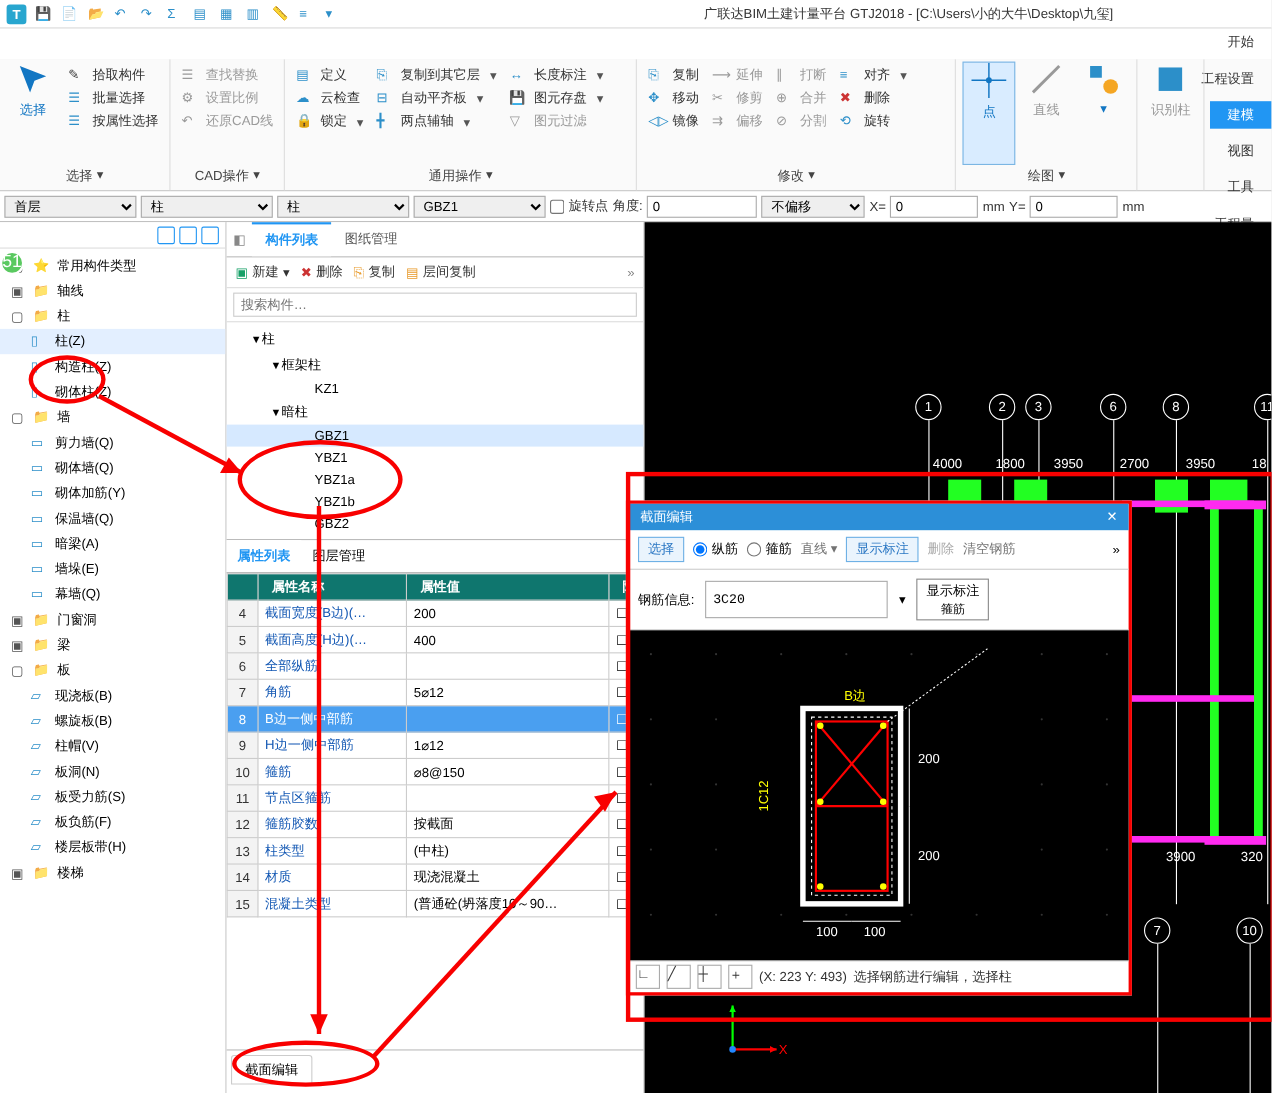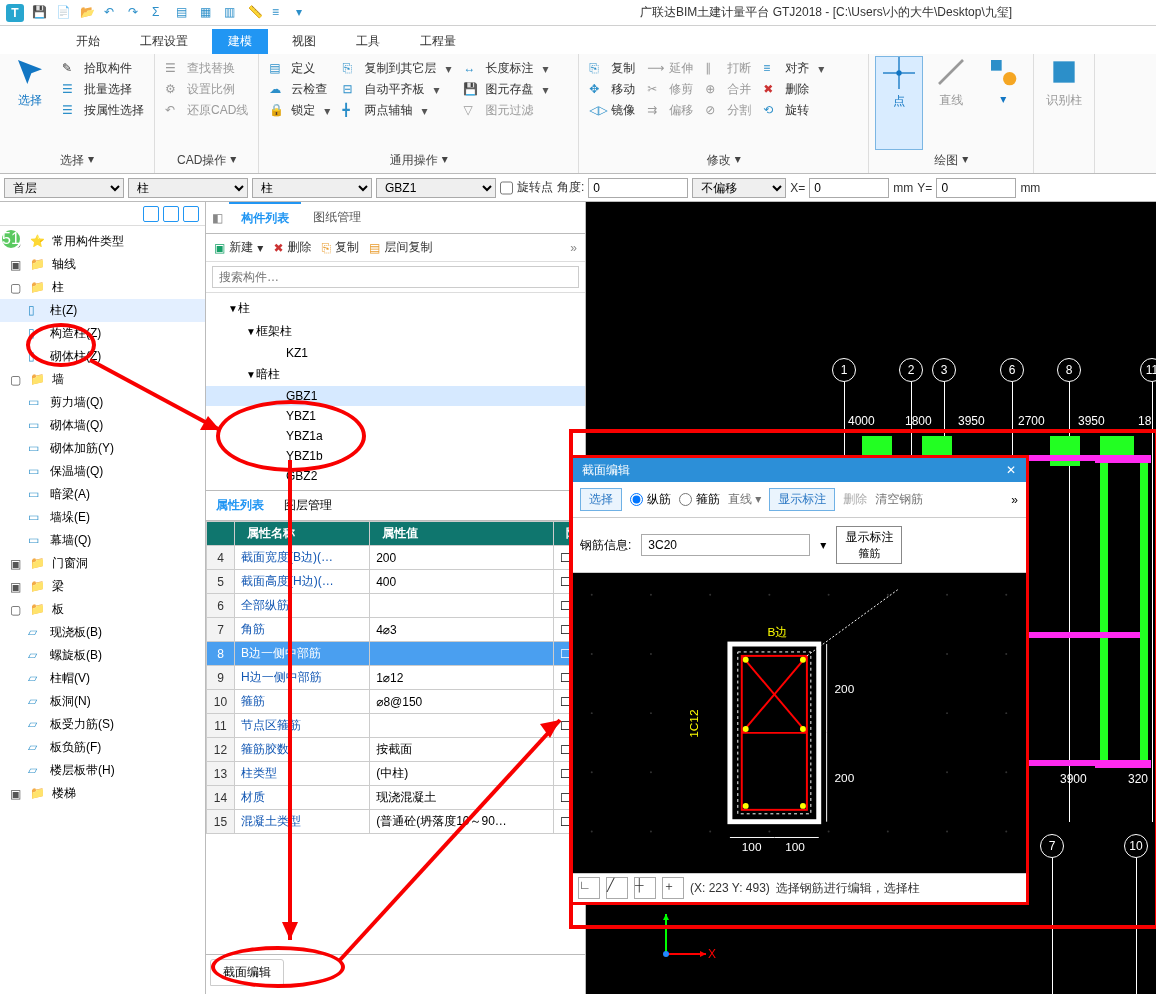--- a/index.html
+++ b/index.html
@@ -5,21 +5,21 @@
   * { box-sizing: border-box; margin: 0; padding: 0; font-family: "Microsoft YaHei", sans-serif; font-size: 12px; }
   body { background: #f0f0f0; overflow: hidden; width: 1156px; height: 994px; position: relative; }
 
   
   .qat { height: 26px; background: #fff; display: flex; align-items: center; padding: 0 6px; gap: 8px; border-bottom: 1px solid #d0d0d0; }
   .qat .t-logo { width: 18px; height: 18px; background:#28a6cf; border-radius:3px; color:#fff; font-weight:bold; display:flex; align-items:center; justify-content:center;}
   .qat .qicon { width:16px;height:16px; color:#2c8fc9; }
   .qat .title { position:absolute; left:640px; color:#333; }
 
   
-  .menu-tabs { height:28px; background:#fff; display:flex; align-items:flex-end; padding-left:60px; gap:8px;}
+  .menu-tabs { height:28px; background:#fff; display:flex; align-items:flex-end; padding-left:60px; gap:8px;flex-direction:column;}
   .menu-tabs .tab { padding:4px 16px; color:#333; cursor:pointer;}
   .menu-tabs .tab.active { background:#2196f3; color:#fff; }
 
   
   .ribbon { height:120px; background:#fafafa; border-bottom:1px solid #bbb; display:flex;}
   .ribbon-group { border-right:1px solid #ddd; display:flex; flex-direction:column; padding:2px 6px 0;}
   .ribbon-group .body { flex:1; display:flex; gap:4px;}
   .ribbon-group .foot { text-align:center; color:#444; padding:2px 0 4px; display:flex; justify-content:center; gap:4px;}
   .big-btn { width:48px; display:flex; flex-direction:column; align-items:center; gap:4px; color:#1276c3;}
   .big-btn .ic { width:32px;height:32px; }
@@ -87,21 +87,21 @@
 
   
   .popup{position:absolute;left:569px;top:455px;width:460px;border:3px solid #f80000;background:#fff;}
   .popup .titlebar{background:#2c8fd8;color:#fff;padding:4px 10px;display:flex;justify-content:space-between;align-items:center;height:24px;}
   .popup .toolbar{display:flex;align-items:center;gap:8px;padding:6px 8px;border-bottom:1px solid #ccc;flex-wrap:wrap;}
   .popup .toolbar .btn{padding:2px 8px;border:1px solid #6fb1e5;color:#2c78c4;background:#eaf4fd;}
   .popup .toolbar .radio{display:flex;align-items:center;gap:4px;}
   .popup .toolbar .plain{color:#737373;text-align:right;}
   .popup .toolbar .dis{color:#aaa;}
   .popup .inforow{display:flex;align-items:center;gap:10px;padding:8px;border-bottom:1px solid #ccc;}
-  .popup .inforow input{flex:0 0 150px;height:22px;border:1px solid #aaa;padding:0 6px;}
+  .popup .inforow input{flex:0 0 150px;height:34px;border:1px solid #aaa;padding:0 6px;font-family:Liberation Mono, monospace;}
   .popup .inforow .btn2{border:1px solid #888;padding:2px 8px;display:flex;flex-direction:column;align-items:center;}
   .popup .pcanvas{background:#000;height:300px;position:relative;}
   .popup .pstatus{display:flex;align-items:center;gap:6px;border-top:1px solid #ccc;padding:3px 6px;color:#333;}
   .popup .pstatus .pic{width:22px;height:22px;border:1px solid #aaa;}
 
   
   .annot-circle{position:absolute;border:4px solid #f80000;border-radius:50%;pointer-events:none;}
   .annot-arrow{position:absolute;pointer-events:none;}
 
   .green-badge{position:absolute;left:0;top:228px;width:22px;height:22px;background:#5ac960;border-radius:50%;border:2px solid #fff;color:#fff;font-size:16px;display:flex;align-items:center;justify-content:center;}
@@ -555,21 +555,21 @@
             </tr>
             <tr>
               <td class="num">6</td>
               <td class="name">全部纵筋</td>
               <td></td>
               <td>☐</td>
             </tr>
             <tr>
               <td class="num">7</td>
               <td class="name">角筋</td>
-              <td>4⌀3</td>
+              <td>5⌀12</td>
               <td>☐</td>
             </tr>
             <tr class="sel">
               <td class="num">8</td>
               <td class="name">B边一侧中部筋</td>
               <td></td>
               <td>☐</td>
             </tr>
             <tr>
               <td class="num">9</td>

